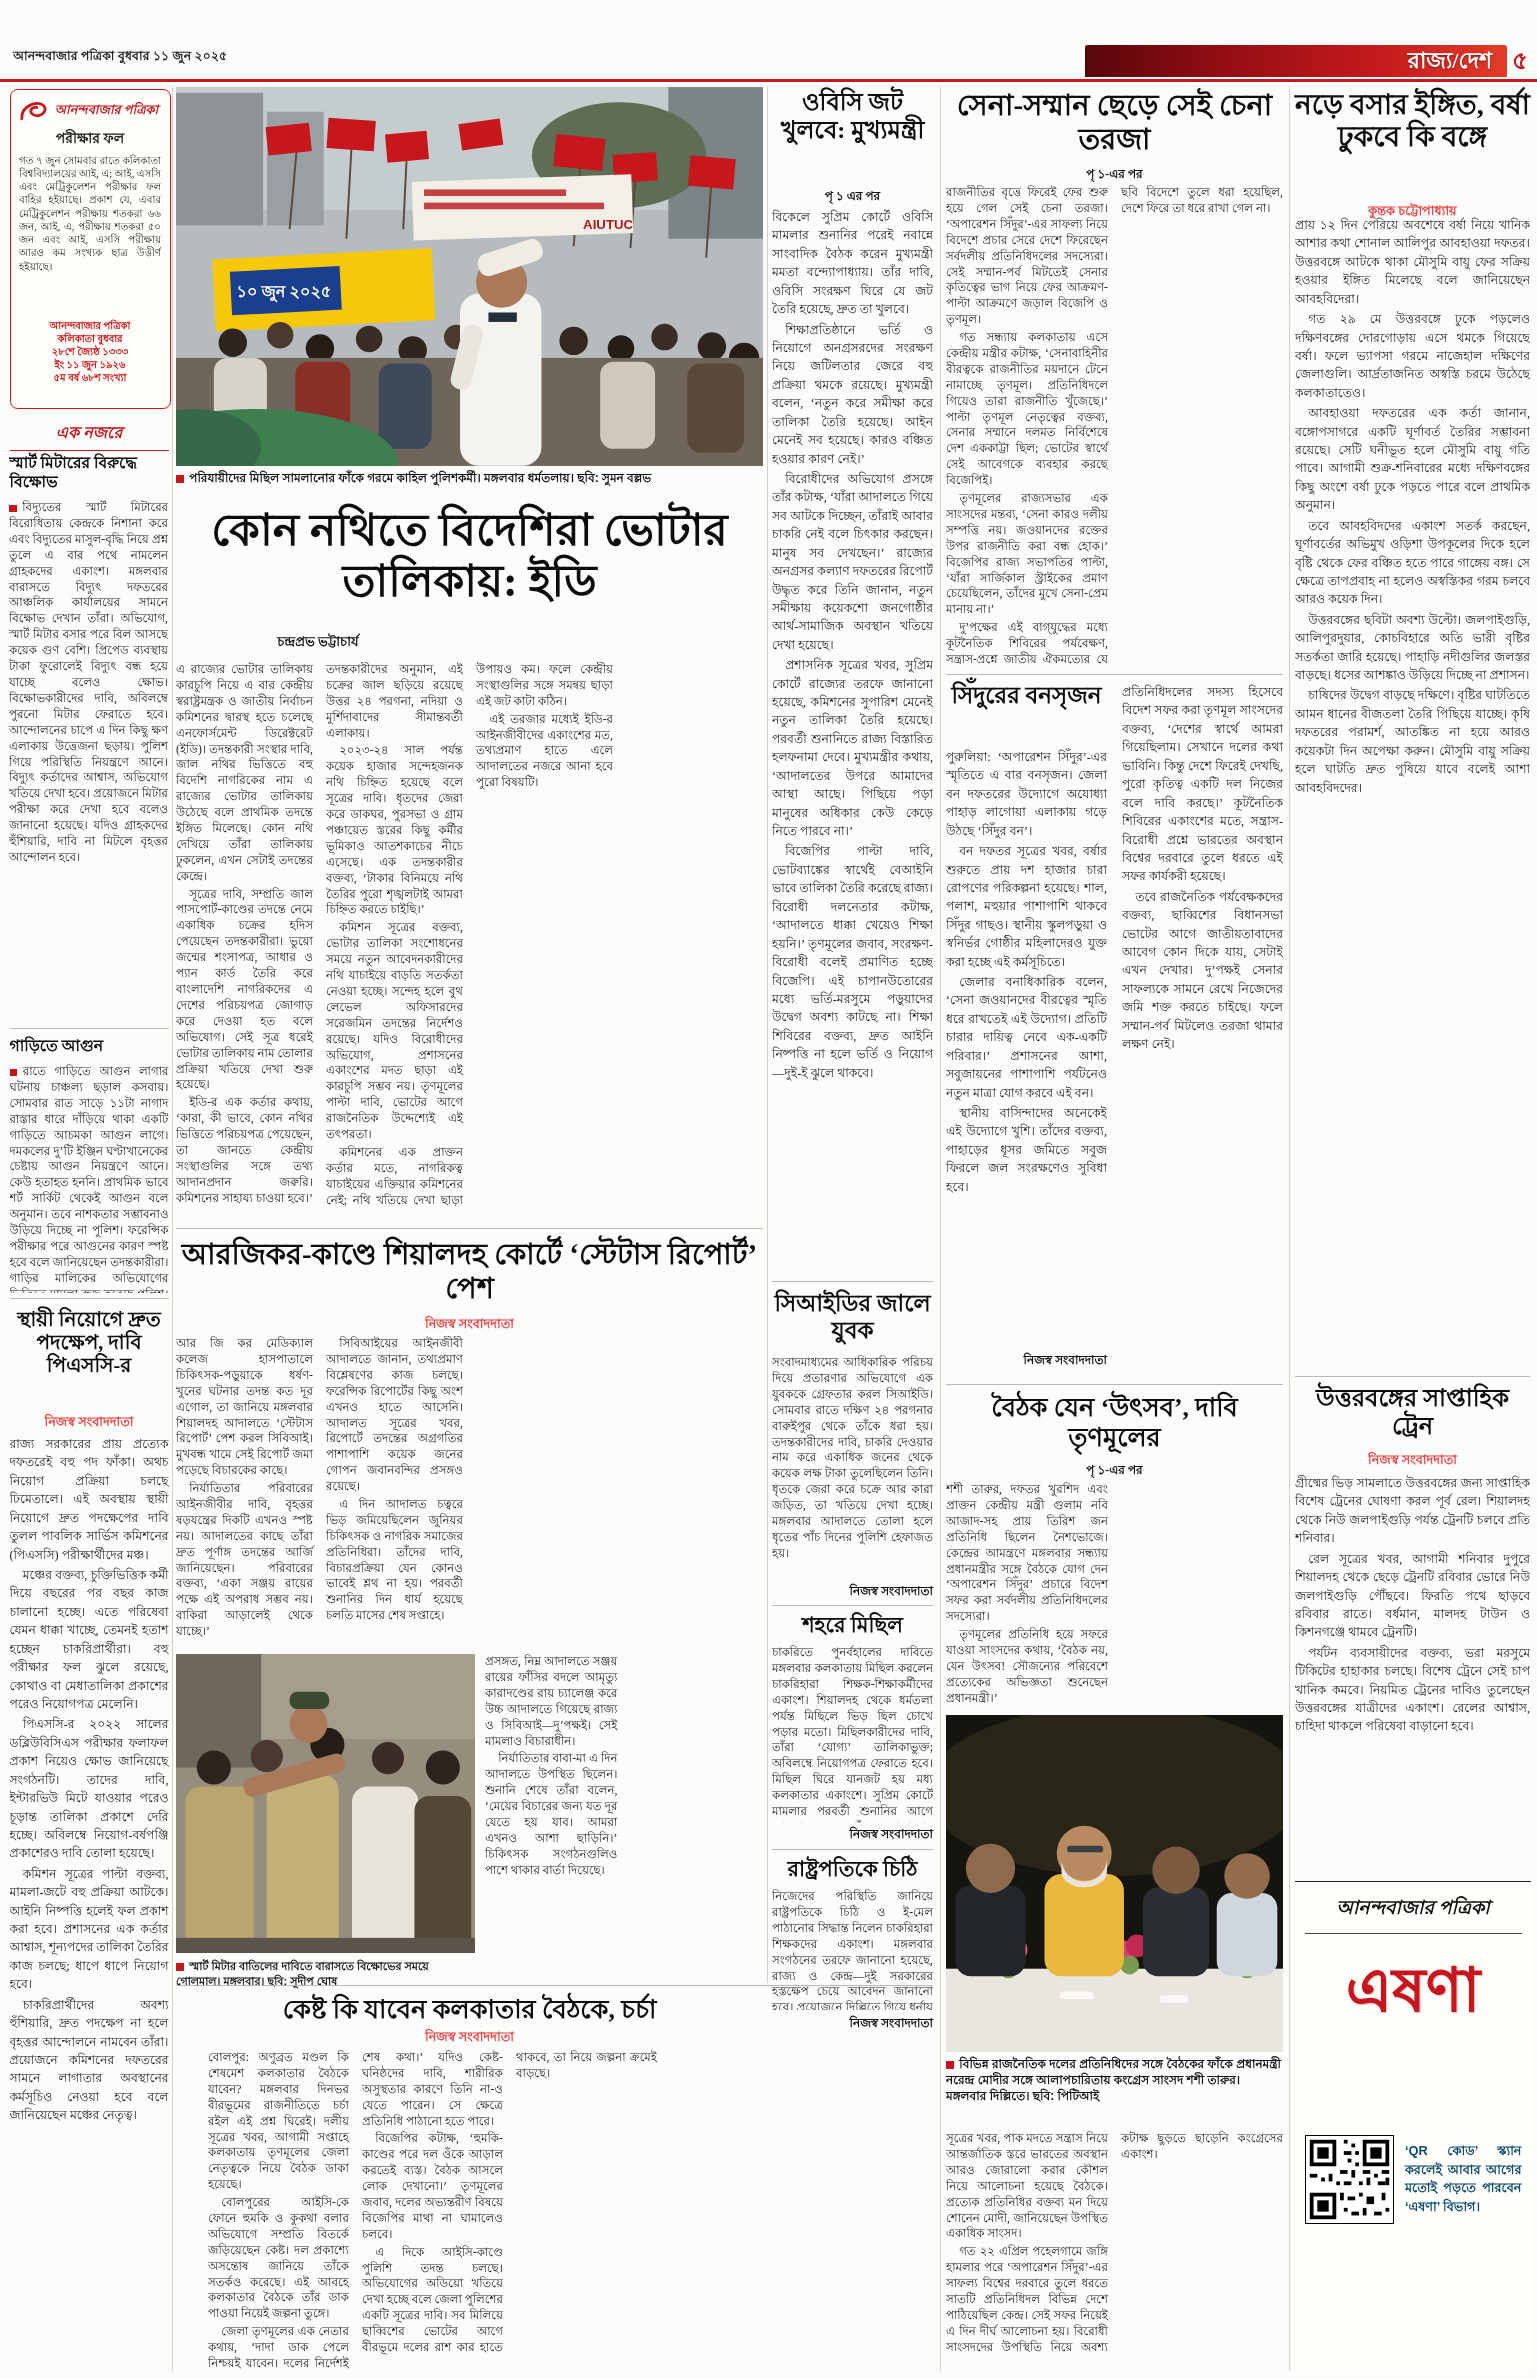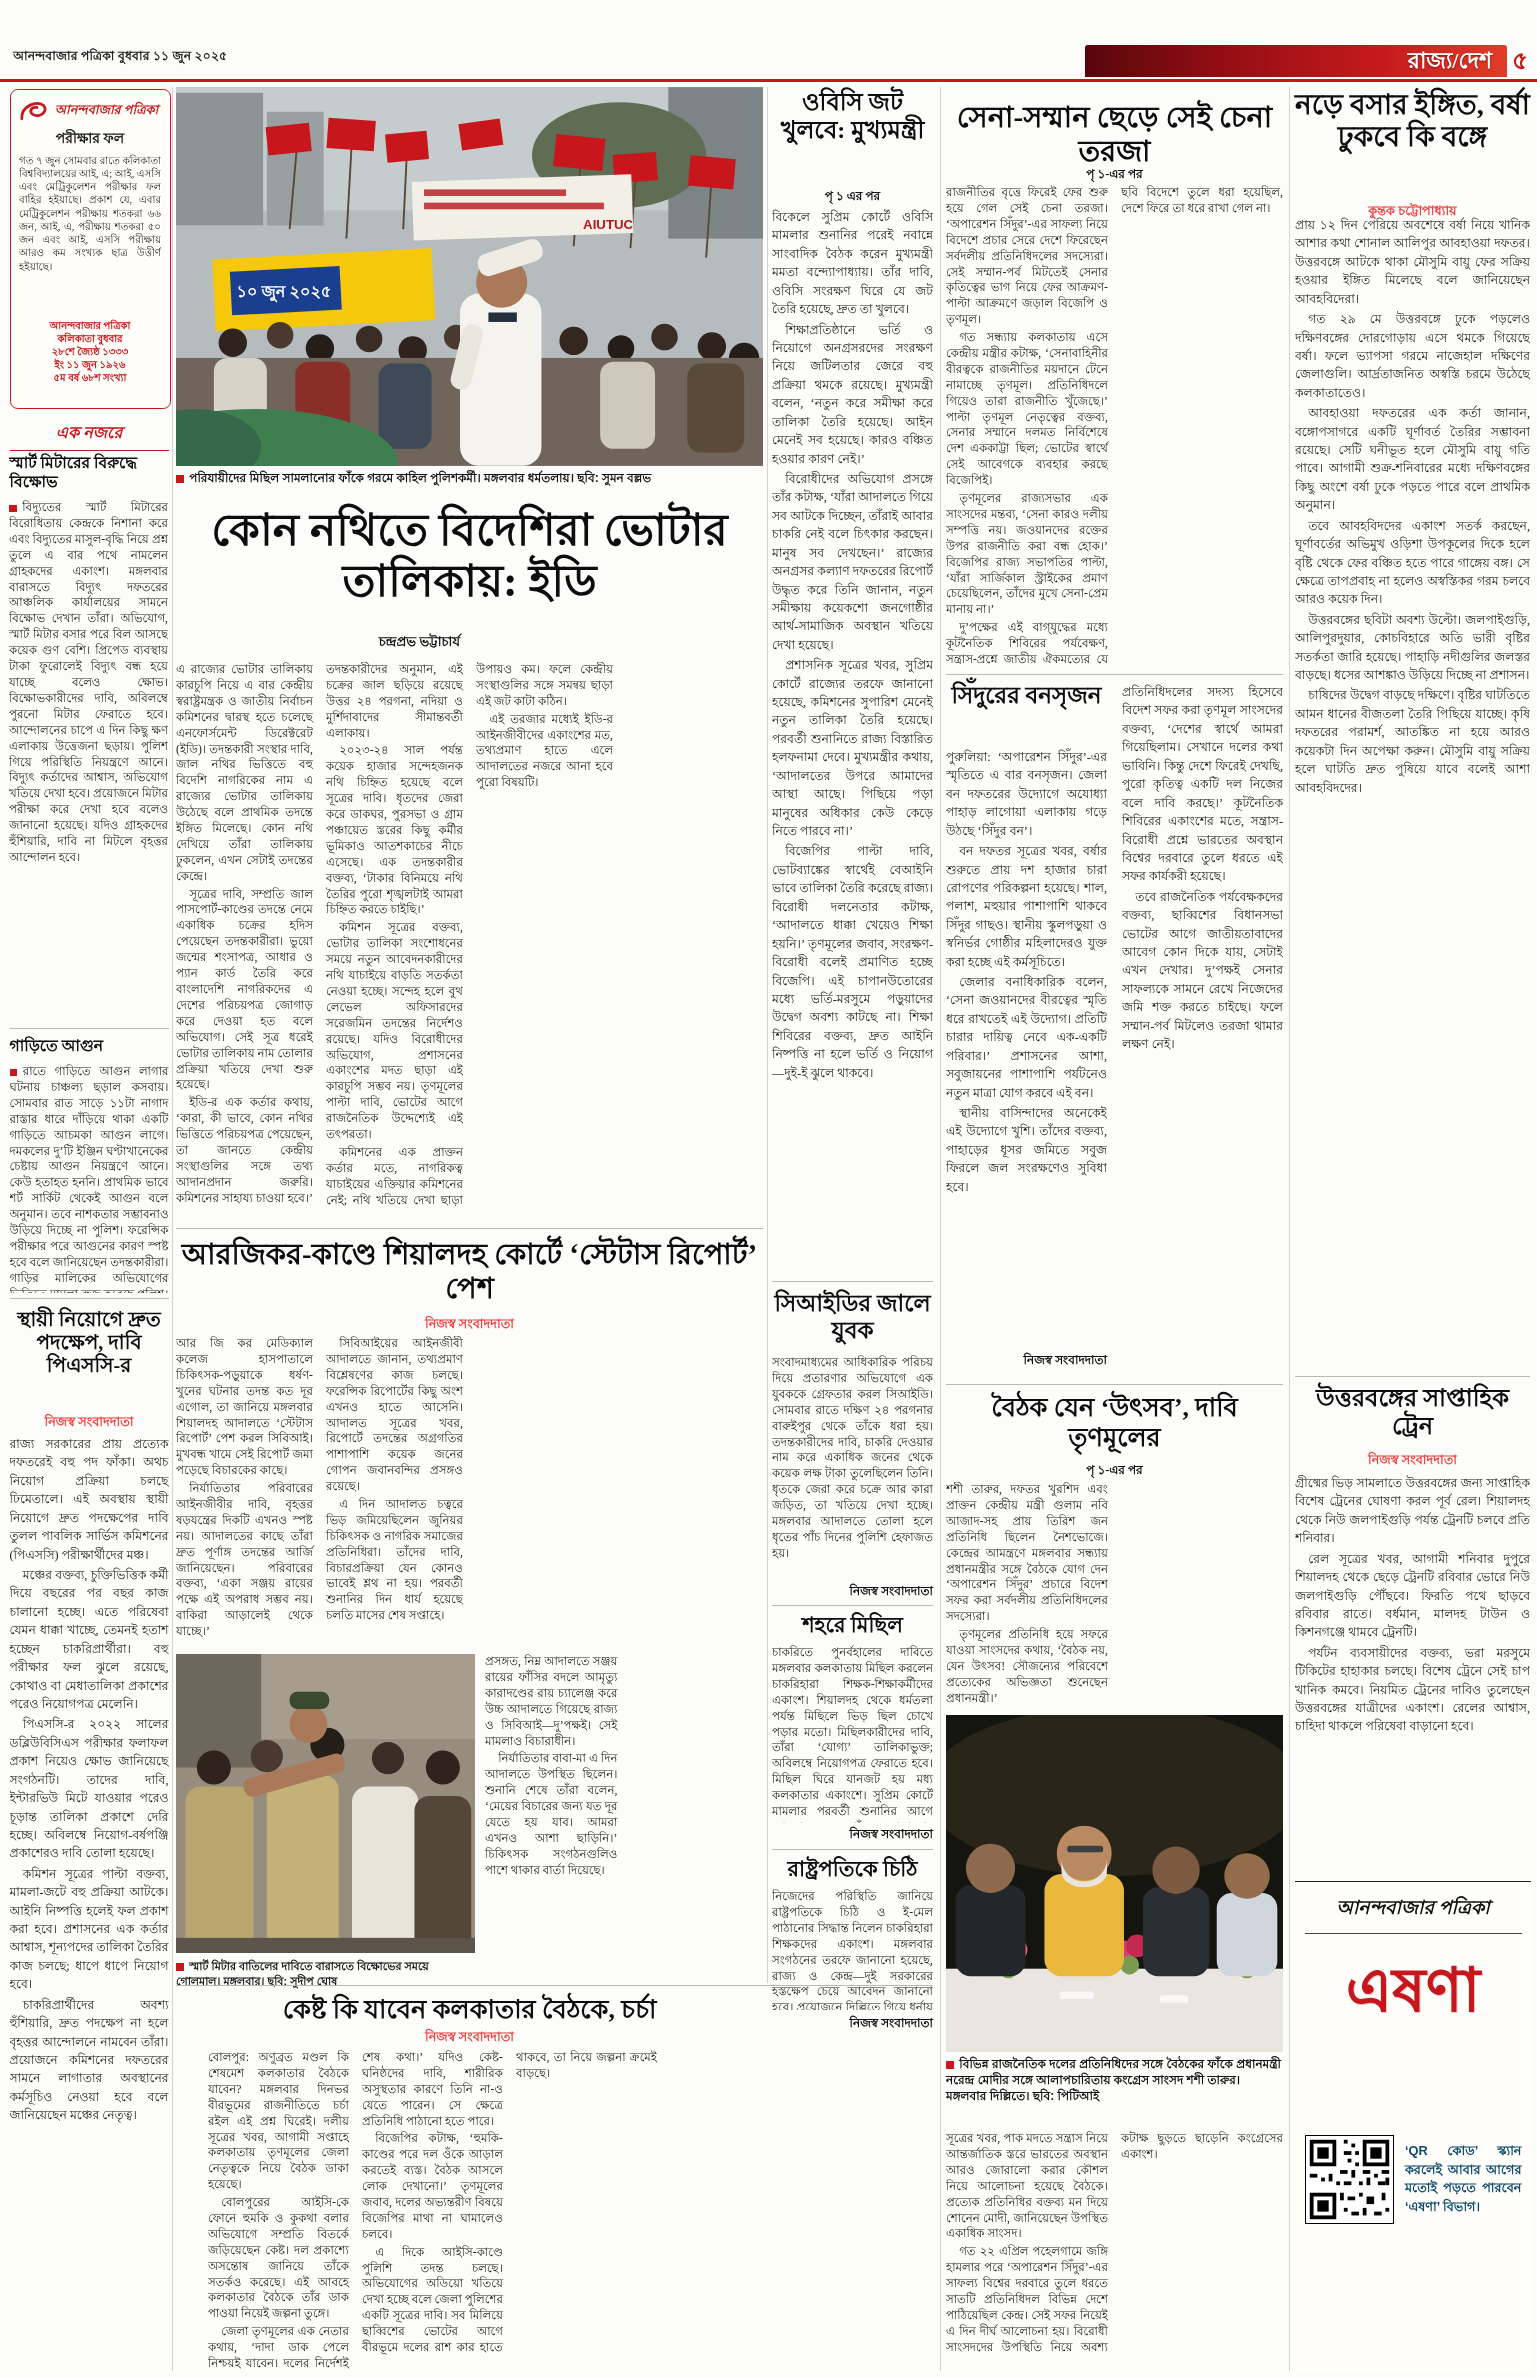--- a/index.html
+++ b/index.html
@@ -10,21 +10,21 @@
   .hrule{position:absolute;height:0.9px;background:#b9b9b2;}
   .redrule{position:absolute;height:2.8px;background:#c8161d;}
   .dateline{font-size:12.3px;font-weight:bold;color:#222;letter-spacing:0.2px;}
   .band{background:linear-gradient(90deg,#56070b,#8f0d13 30%,#c51a1c 70%,#e23c28),
         repeating-linear-gradient(45deg,rgba(255,255,255,.05) 0 5.7px,transparent 5.7px 11.4px);
         border-radius:2.8px 2.8px 0 0;}
   .band-label{color:#fff;font-weight:bold;font-size:22px;text-align:right;line-height:32px;padding-right:15px;text-shadow:0 0.9px 1.9px rgba(0,0,0,.4);}
   .pagenum{color:#c8161d;font-weight:bold;font-size:24.6px;}
   .headline{font-weight:bold;text-align:center;color:#0d0d0d;line-height:1.16;}
   .byline{font-weight:bold;text-align:center;font-size:12.8px;color:#ef4444;}
-  .byline-left{font-weight:bold;text-align:right;font-size:13.2px;color:#111;}
+  .byline-left{font-weight:bold;text-align:center;font-size:13.2px;color:#111;}
   .contd{font-weight:bold;text-align:center;font-size:12px;color:#111;}
   .body-text{font-size:11.7px;line-height:1.36;text-align:justify;color:#1c1c1c;overflow:hidden;}
   .body-lg{font-size:12.3px;line-height:1.5;}
   .body-text p{margin:0 0 1.9px;text-indent:13.2px;}
   .body-text p:first-child{text-indent:0;}
   .cols2{column-count:2;column-gap:13.2px;column-fill:auto;}
   .cols4{column-count:4;column-gap:13.2px;column-fill:auto;}
   .cols5{column-count:5;column-gap:13.2px;column-fill:auto;margin-left:32px;}
   .caption{font-size:12px;font-weight:bold;color:#141414;line-height:1.32;font-family:"Liberation Sans","DejaVu Sans",sans-serif;}
   .sq{display:inline-block;width:7.6px;height:7.6px;background:#c8161d;margin-right:5.7px;vertical-align:middle;}
@@ -253,21 +253,21 @@
 
   <div class="abs headline" style="left:772px;top:1613px;width:161px;font-size:21px;">শহরে মিছিল</div>
   <div class="abs body-text" style="left:772px;top:1645px;width:161px;height:178px;">চাকরিতে পুনর্বহালের দাবিতে মঙ্গলবার কলকাতায় মিছিল করলেন চাকরিহারা শিক্ষক-শিক্ষাকর্মীদের একাংশ। শিয়ালদহ থেকে ধর্মতলা পর্যন্ত মিছিলে ভিড় ছিল চোখে পড়ার মতো। মিছিলকারীদের দাবি, তাঁরা ‘যোগ্য’ তালিকাভুক্ত; অবিলম্বে নিয়োগপত্র ফেরাতে হবে। মিছিল ঘিরে যানজট হয় মধ্য কলকাতার একাংশে। সুপ্রিম কোর্টে মামলার পরবর্তী শুনানির আগে আন্দোলনের ঝাঁজ বাড়ানোর হুঁশিয়ারিও দেওয়া হয়েছে।</div>
   <div class="abs end-credit" style="left:772px;top:1825px;width:161px;">নিজস্ব সংবাদদাতা</div>
   <div class="hrule" style="left:772px;top:1849px;width:161px;"></div>
 
   <div class="abs headline" style="left:772px;top:1857px;width:161px;font-size:21px;">রাষ্ট্রপতিকে চিঠি</div>
   <div class="abs body-text" style="left:772px;top:1889px;width:161px;height:121px;">নিজেদের পরিস্থিতি জানিয়ে রাষ্ট্রপতিকে চিঠি ও ই-মেল পাঠানোর সিদ্ধান্ত নিলেন চাকরিহারা শিক্ষকদের একাংশ। মঙ্গলবার সংগঠনের তরফে জানানো হয়েছে, রাজ্য ও কেন্দ্র—দুই সরকারের হস্তক্ষেপ চেয়ে আবেদন জানানো হবে। প্রয়োজনে দিল্লিতে গিয়ে ধর্নায় বসারও ভাবনা রয়েছে বলে জানিয়েছেন নেতৃত্ব।</div>
   <div class="abs end-credit" style="left:772px;top:2014px;width:161px;">নিজস্ব সংবাদদাতা</div>
 
-  <div class="abs headline" style="left:946px;top:101px;width:337px;font-size:29px;">সেনা-সম্মান ছেড়ে সেই চেনা তরজা</div>
+  <div class="abs headline" style="left:946px;top:89px;width:337px;font-size:29px;">সেনা-সম্মান ছেড়ে সেই চেনা তরজা</div>
   <div class="abs contd" style="left:946px;top:165px;width:337px;">পৃ ১-এর পর</div>
   <div class="abs body-text cols2" style="left:946px;top:185px;width:337px;height:483px;">
     <p>রাজনীতির বৃত্তে ফিরেই ফের শুরু হয়ে গেল সেই চেনা তরজা। ‘অপারেশন সিঁদুর’-এর সাফল্য নিয়ে বিদেশে প্রচার সেরে দেশে ফিরেছেন সর্বদলীয় প্রতিনিধিদলের সদস্যেরা। সেই সম্মান-পর্ব মিটতেই সেনার কৃতিত্বের ভাগ নিয়ে ফের আক্রমণ-পাল্টা আক্রমণে জড়াল বিজেপি ও তৃণমূল।</p>
     <p>গত সন্ধ্যায় কলকাতায় এসে কেন্দ্রীয় মন্ত্রীর কটাক্ষ, ‘সেনাবাহিনীর বীরত্বকে রাজনীতির ময়দানে টেনে নামাচ্ছে তৃণমূল। প্রতিনিধিদলে গিয়েও তারা রাজনীতি খুঁজেছে।’ পাল্টা তৃণমূল নেতৃত্বের বক্তব্য, সেনার সম্মানে দলমত নির্বিশেষে দেশ এককাট্টা ছিল; ভোটের স্বার্থে সেই আবেগকে ব্যবহার করছে বিজেপিই।</p>
     <p>তৃণমূলের রাজ্যসভার এক সাংসদের মন্তব্য, ‘সেনা কারও দলীয় সম্পত্তি নয়। জওয়ানদের রক্তের উপর রাজনীতি করা বন্ধ হোক।’ বিজেপির রাজ্য সভাপতির পাল্টা, ‘যাঁরা সার্জিকাল স্ট্রাইকের প্রমাণ চেয়েছিলেন, তাঁদের মুখে সেনা-প্রেম মানায় না।’</p>
     <p>দু’পক্ষের এই বাগ্‌যুদ্ধের মধ্যে কূটনৈতিক শিবিরের পর্যবেক্ষণ, সন্ত্রাস-প্রশ্নে জাতীয় ঐকমত্যের যে ছবি বিদেশে তুলে ধরা হয়েছিল, দেশে ফিরে তা ধরে রাখা গেল না।</p>
   </div>
   <div class="hrule" style="left:946px;top:674px;width:337px;"></div>
 
   <div class="abs headline" style="left:946px;top:683px;width:161px;font-size:23px;">সিঁদুরের বনসৃজন</div>

